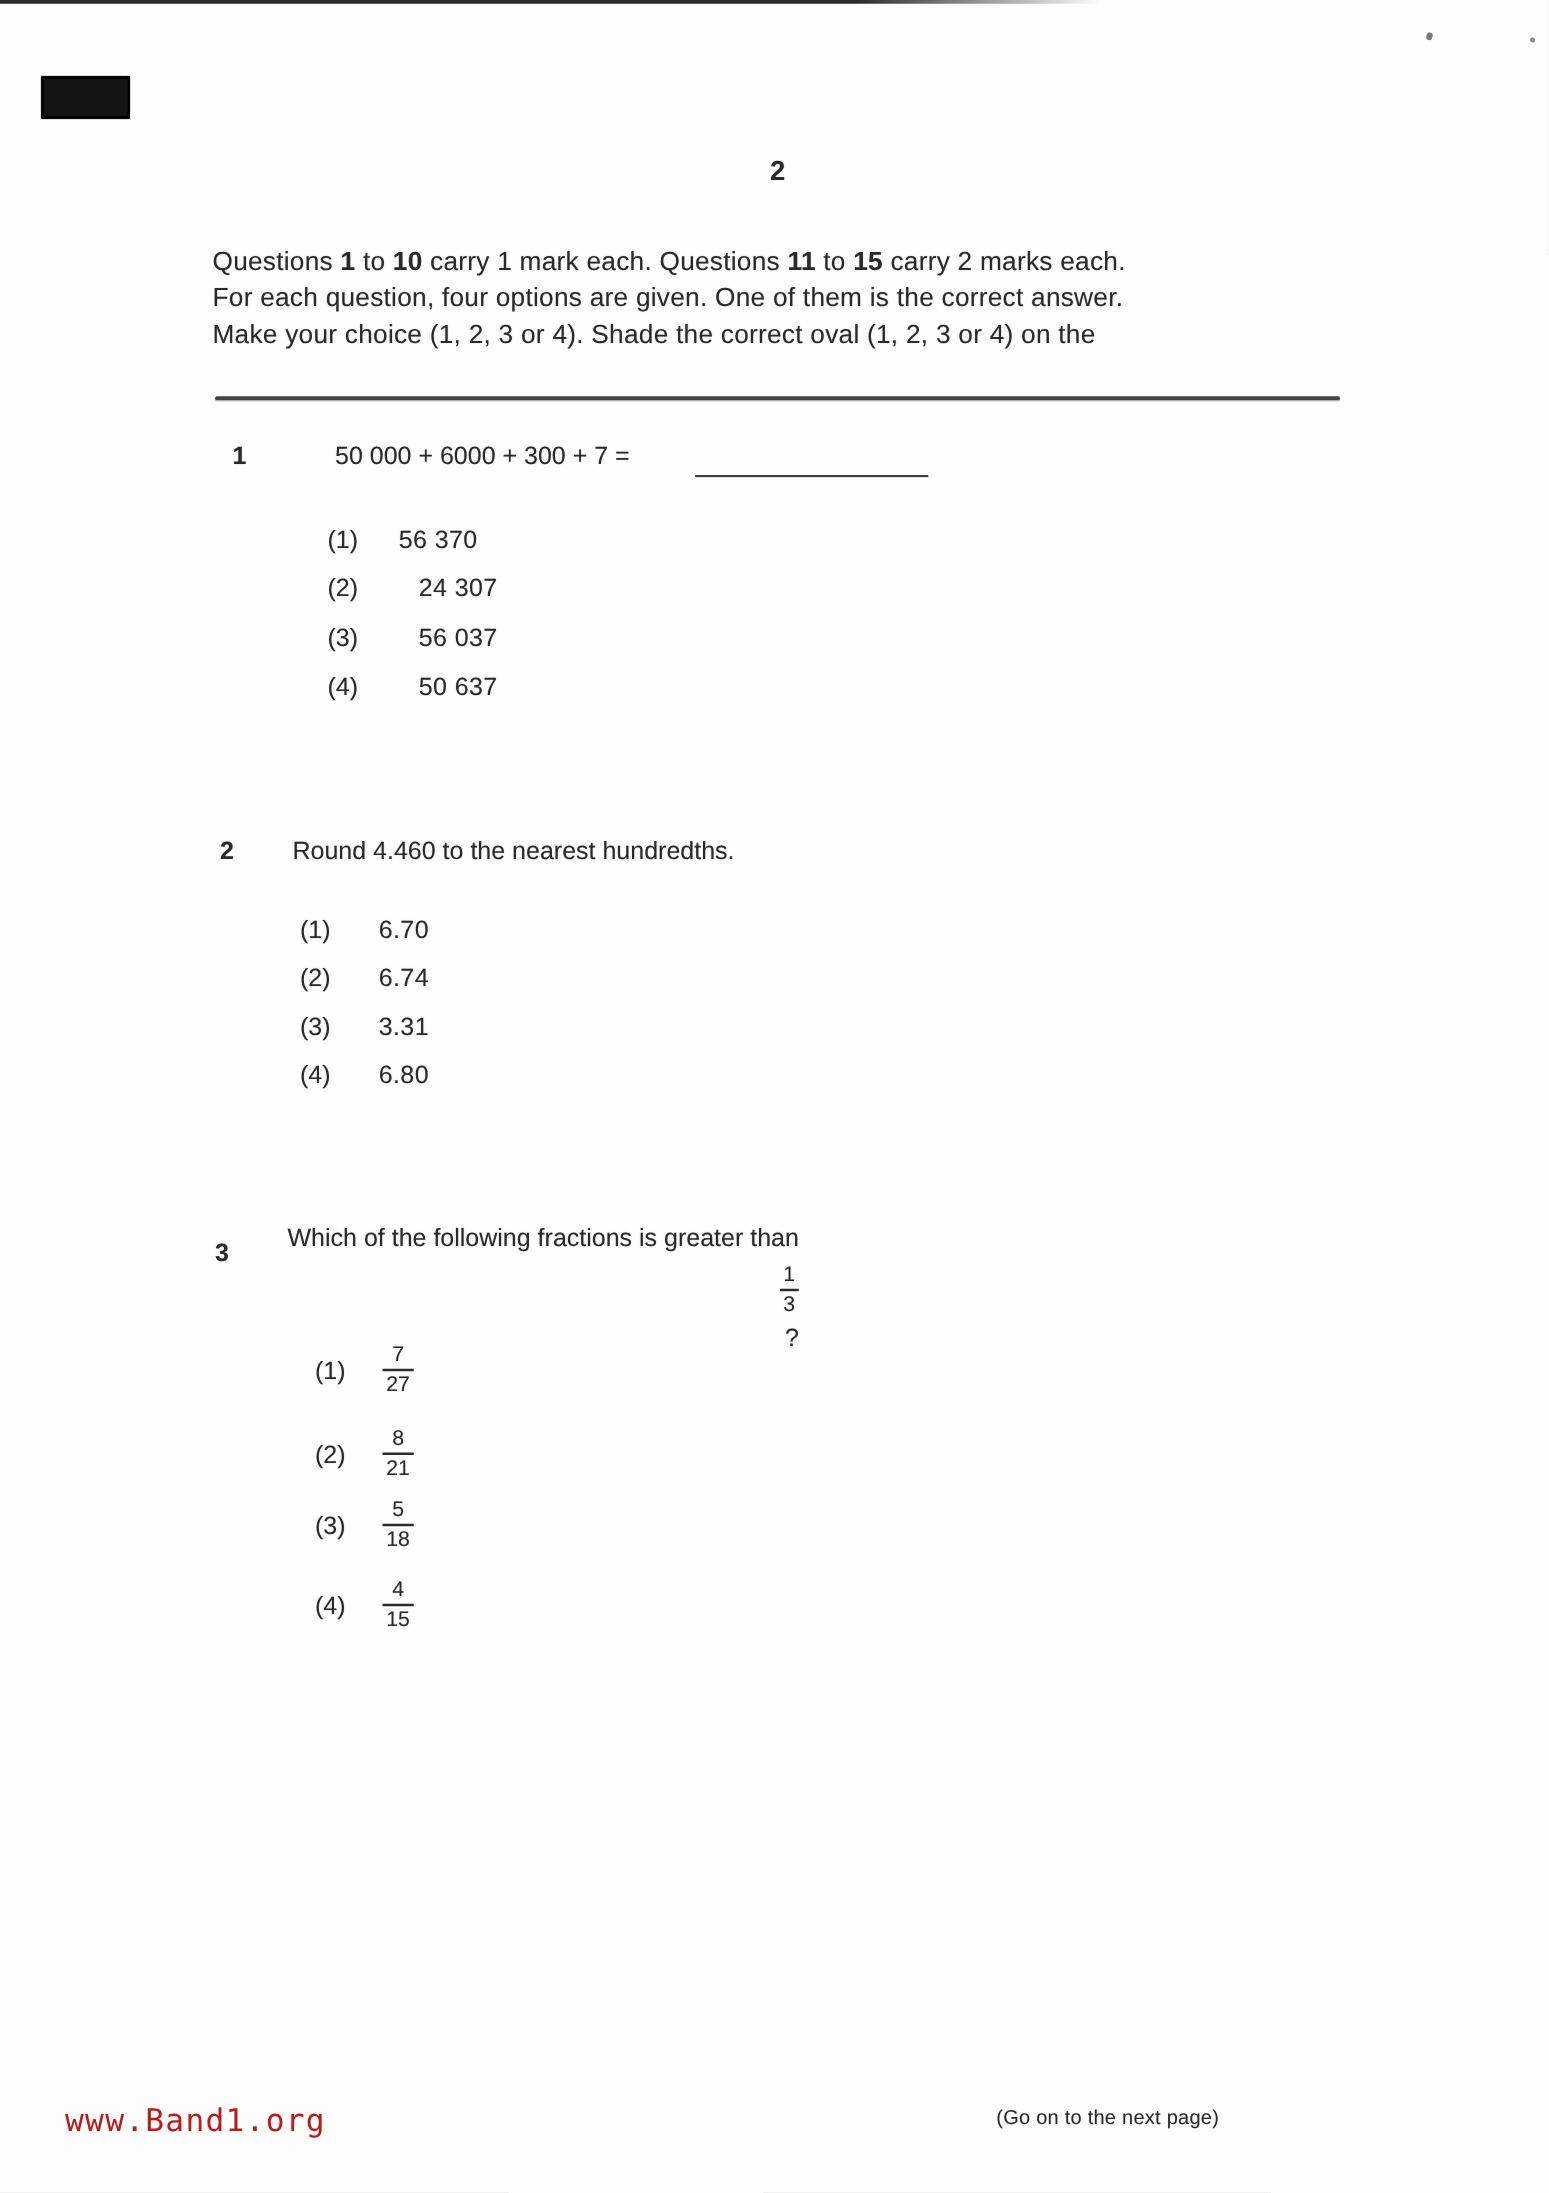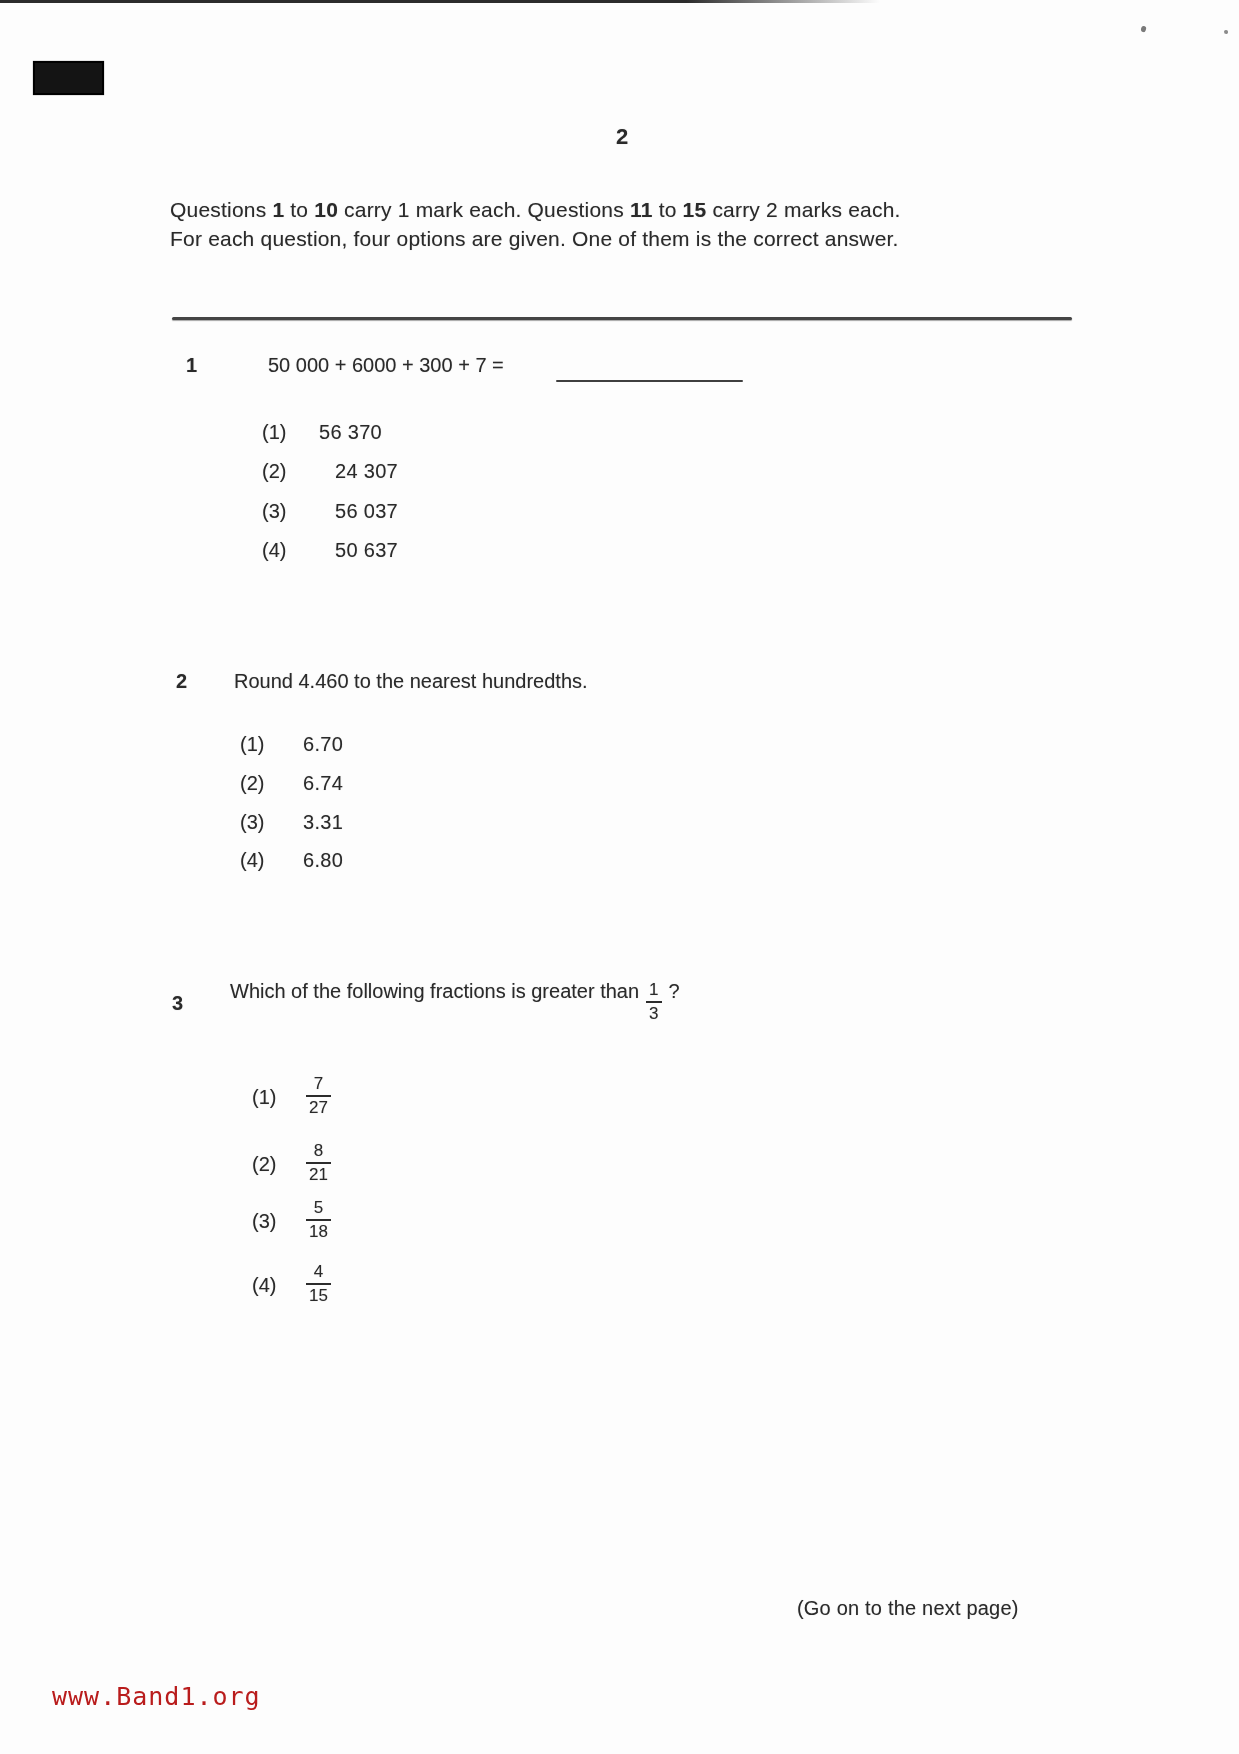--- a/index.html
+++ b/index.html
@@ -64,27 +64,27 @@
     display:inline-flex;flex-direction:column;align-items:center;
     font-size:17px;line-height:1.15;vertical-align:middle;
   }
   .frac .fnum{padding:0 3px 1px;}
   .frac .fden{border-top:2px solid #2c2c2c;padding:1px 3px 0;}
 
   .q3row{position:absolute;left:0;top:980px;height:50px;width:1239px;font-size:20px;}
   .q3row .qnum{left:172px;top:12px;}
   .q3text{
     position:absolute;left:230px;top:0;height:50px;
-    display:flex;align-items:flex-start;gap:7px;white-space:nowrap;
+    display:flex;align-items:flex-end;gap:7px;white-space:nowrap;flex-direction:column;
   }
   .frow{position:absolute;left:0;width:1239px;height:48px;font-size:20px;}
   .frow .olabel{top:12px;}
   .frow .frac{position:absolute;}
 
-  .go-next{position:absolute;left:797px;top:1597px;font-size:20px;letter-spacing:.2px;}
+  .go-next{position:absolute;left:797px;top:1686px;font-size:16px;letter-spacing:.2px;}
   .site{
     position:absolute;left:52px;top:1682px;
     font-family:"DejaVu Sans Mono", monospace;
     font-size:25px;color:#b91c1c;letter-spacing:1px;
   }
 </style>
 </head>
 <body>
 
 <div class="page">
@@ -92,20 +92,21 @@
   <div class="top-line"></div>
   <div class="redaction"></div>
   <div class="speck s1"></div>
   <div class="speck s2"></div>
 
   <div class="page-num txt">2</div>
 
   <div class="instructions txt">
     <div><span>Questions </span><b>1</b><span> to </span><b>10</b><span> carry 1 mark each. Questions </span><b>11</b><span> to </span><b>15</b><span> carry 2 marks each.</span></div>
     <div>For each question, four options are given. One of them is the correct answer.</div>
+    <div>Make your choice (1, 2, 3 or 4). Shade the correct oval (1, 2, 3 or 4) on the</div>
   </div>
 
   <div class="divider"></div>
 
   <div class="row txt" style="top:354px">
     <span class="qnum" style="left:186px">1</span>
     <span class="qtext" style="left:268px">50 000 + 6000 + 300 + 7 =</span>
   </div>
   <div class="blank"></div>
 

